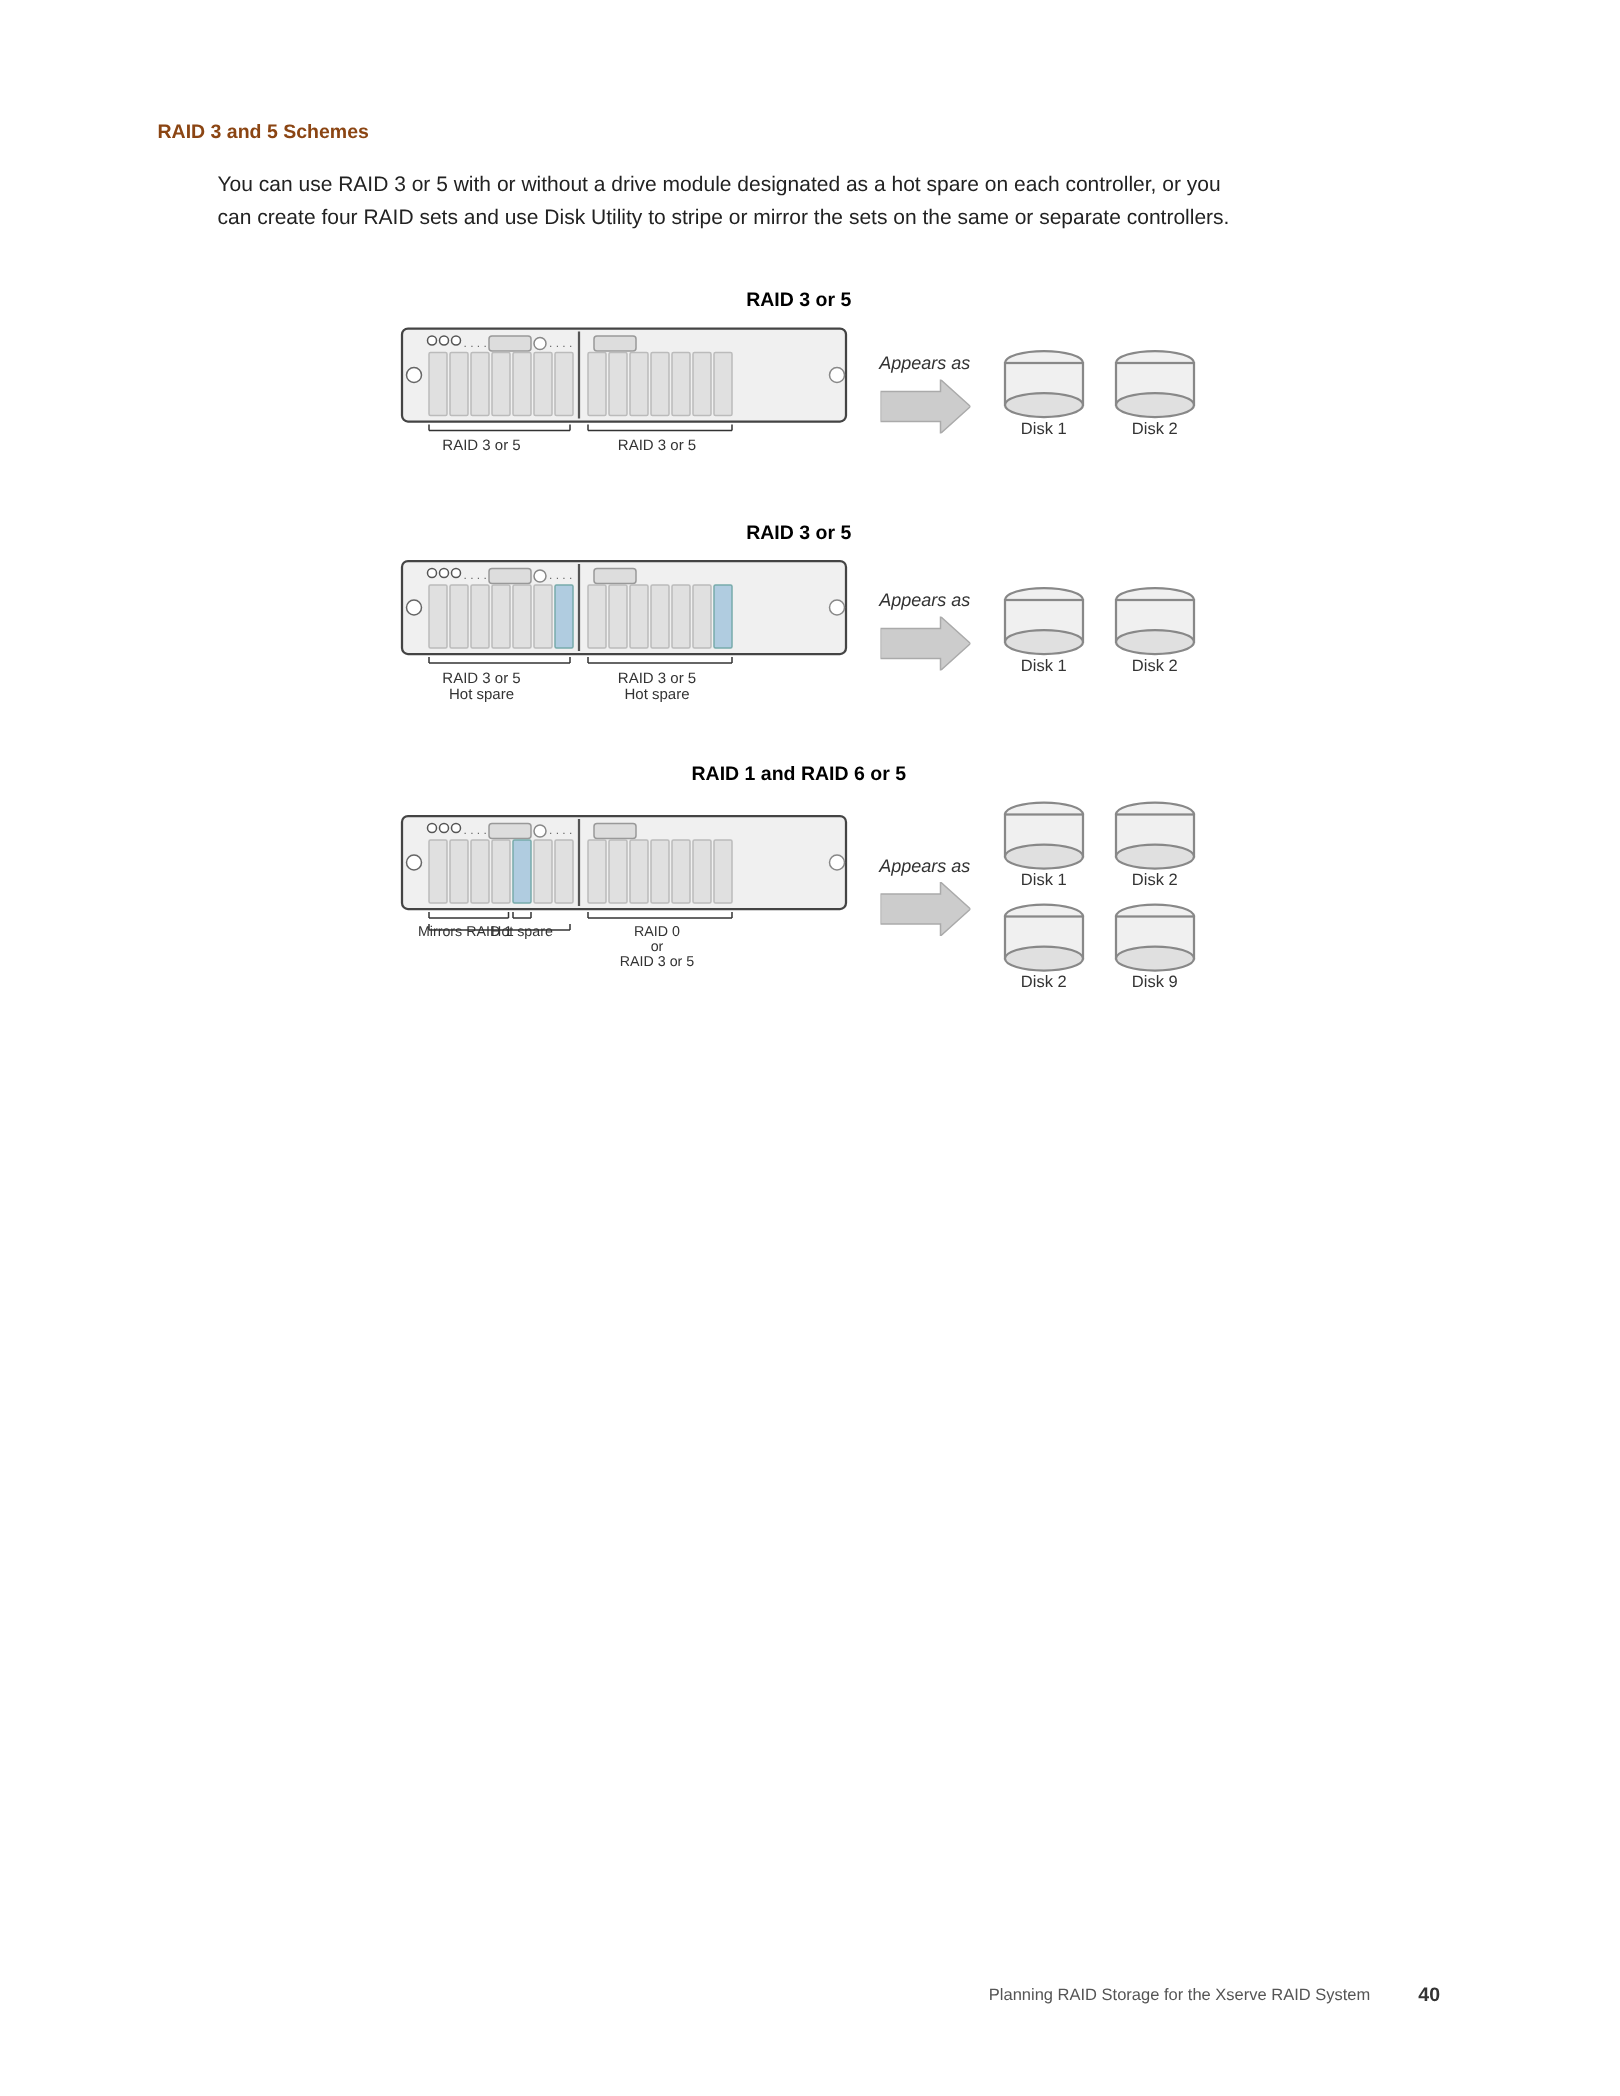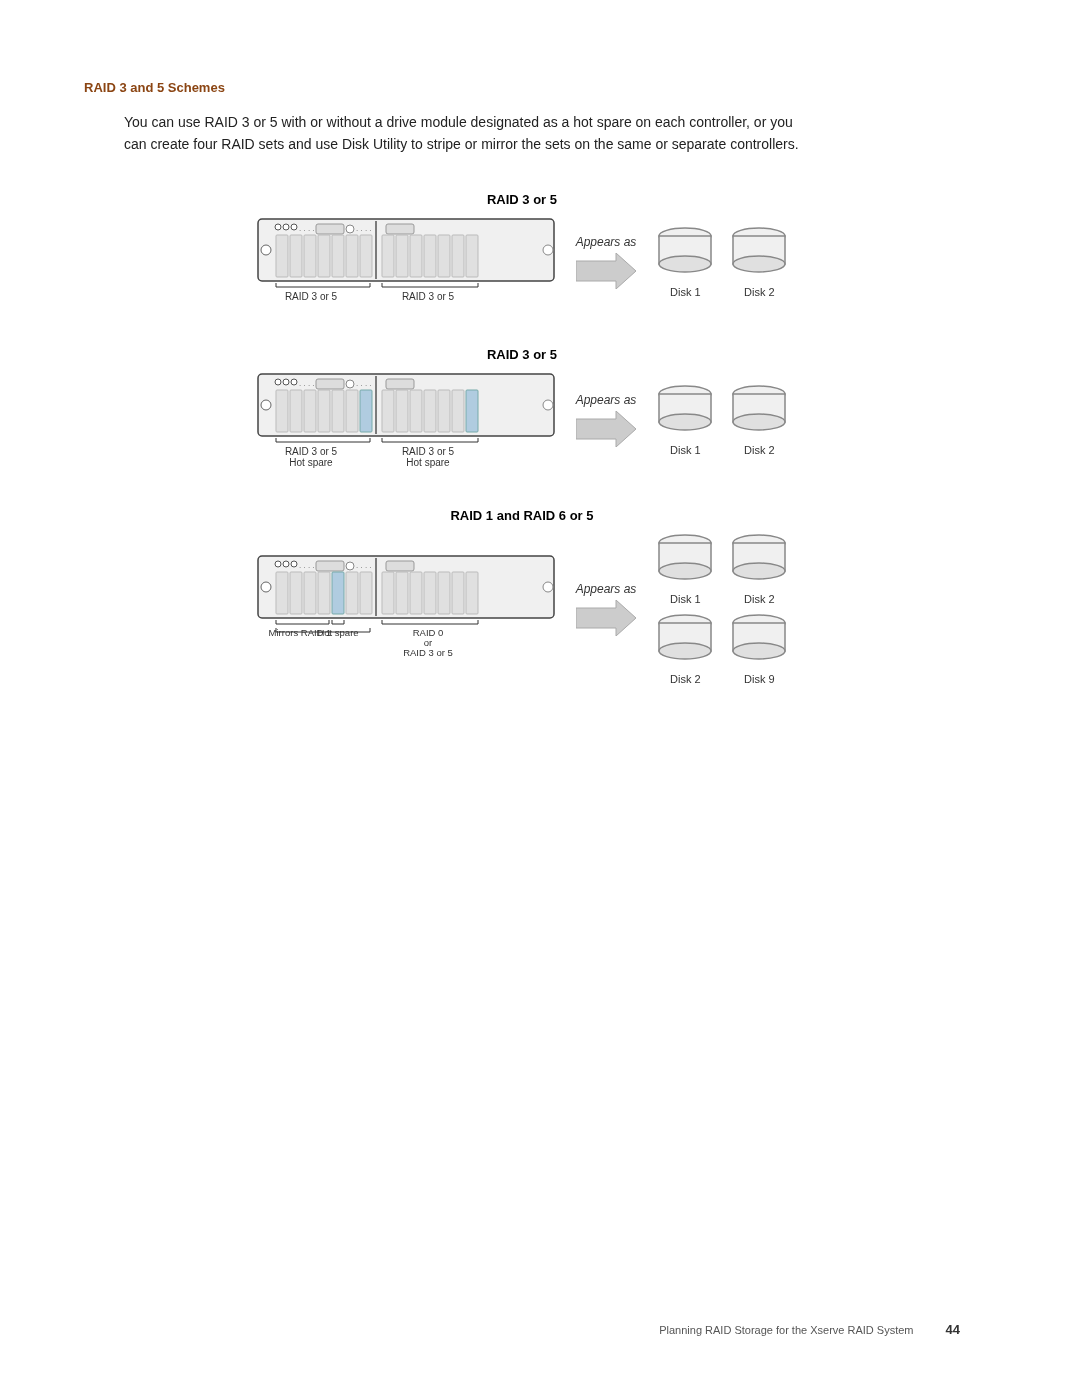--- a/index.html
+++ b/index.html
@@ -6,21 +6,21 @@
     body {
       background: #fff;
       font-family: 'Times New Roman', Times, serif;
       width: 1080px;
       min-height: 1397px;
       position: relative;
     }
     .page {
       width: 1080px;
       min-height: 1397px;
-      padding: 80px 120px 80px 84px;
+      padding: 80px 120px 80px 105px;
       position: relative;
     }
     .section-title {
       color: #8B4513;
       font-family: Arial, Helvetica, sans-serif;
       font-weight: bold;
       font-size: 13px;
       margin-bottom: 16px;
     }
     .body-text {
@@ -53,21 +53,21 @@
     }
     .diagram-content {
       display: flex;
       align-items: center;
       gap: 20px;
     }
     
     .arrow-container {
       display: flex;
       flex-direction: column;
-      align-items: center;
+      align-items: flex-end;
       justify-content: center;
       position: relative;
     }
     .appears-as {
       font-style: italic;
       font-family: Arial, Helvetica, sans-serif;
       font-size: 12px;
       color: #333;
       text-align: center;
       margin-bottom: 4px;
@@ -79,21 +79,21 @@
     
     .disks-grid {
       display: grid;
       grid-template-columns: 1fr 1fr;
       gap: 8px 16px;
     }
     .disk-item {
       display: flex;
       flex-direction: column;
       align-items: center;
-      gap: 12px;
+      gap: 0;
     }
     .disk-label {
       font-family: Arial, Helvetica, sans-serif;
       font-size: 11px;
       color: #333;
     }
     
     .page-footer {
       position: absolute;
       bottom: 60px;
@@ -406,16 +406,16 @@
             <span class="disk-label">Disk 9</span>
           </div>
         </div>
       </div>
     </div>
 
   </div>
 
   <div class="page-footer">
     <span>Planning RAID Storage for the Xserve RAID System</span>
-    <span class="page-number">44</span>
+    <span class="page-number">40</span>
   </div>
 
 </div>
 
 </body></html>

